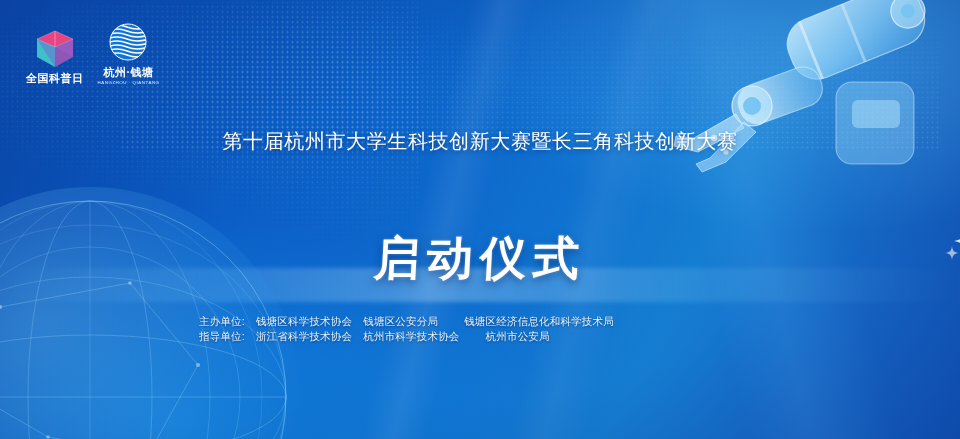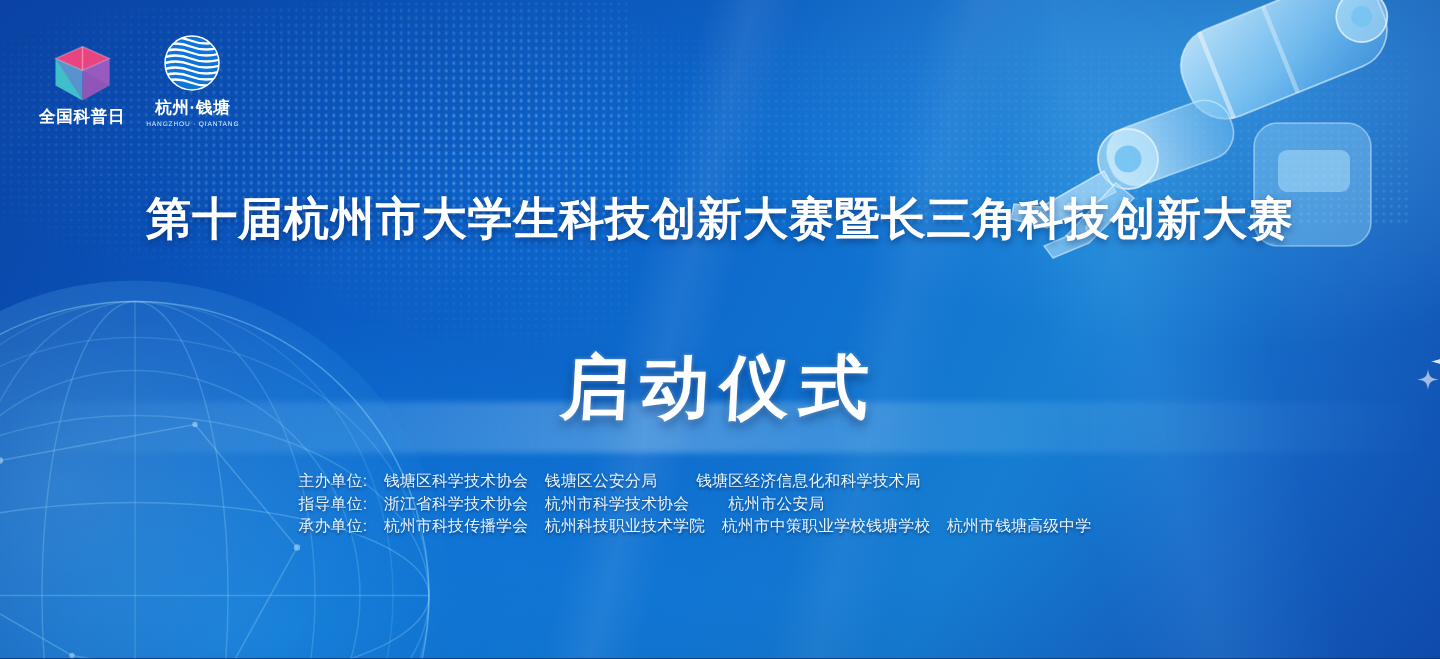--- a/index.html
+++ b/index.html
@@ -144,22 +144,22 @@
     font-size: 31px;
     font-weight: bold;
     line-height: 1.18;
     color: #fdfbe8;
     letter-spacing: 1px;
     text-shadow: 0 2px 5px rgba(0,28,80,.55), 0 0 2px rgba(255,255,255,.25);
     white-space: nowrap;
   }
   .title-sub {
     margin-top: 11px;
-    font-size: 30px;
-    font-weight: bold;
+    font-size: 20px;
+    font-weight: normal;
     line-height: 1.2;
     color: #ffffff;
     letter-spacing: .6px;
     text-shadow: 0 2px 5px rgba(0,30,85,.5);
     white-space: nowrap;
   }
 
   .ceremony-wrap {
     position: absolute;
     left: 0; right: 0; top: 228px;
@@ -345,18 +345,15 @@
     </svg>
   </div>
 
   <div class="credits">
     <span class="credit-line">
       <span>主办单位:</span><span class="credit-gap"></span><span>钱塘区科学技术协会</span><span class="credit-gap"></span><span>钱塘区公安分局</span><span class="credit-gap-wide"></span><span>钱塘区经济信息化和科学技术局</span>
     </span>
     <span class="credit-line">
       <span>指导单位:</span><span class="credit-gap"></span><span>浙江省科学技术协会</span><span class="credit-gap"></span><span>杭州市科学技术协会</span><span class="credit-gap-wide"></span><span>杭州市公安局</span>
     </span>
-    <span class="credit-line">
-      <span>承办单位:</span><span class="credit-gap"></span><span>杭州市科技传播学会</span><span class="credit-gap"></span><span>杭州科技职业技术学院</span><span class="credit-gap"></span><span>杭州市中策职业学校钱塘学校</span><span class="credit-gap"></span><span>杭州市钱塘高级中学</span>
-    </span>
   </div>
 
 </div>
 
 </body></html>

